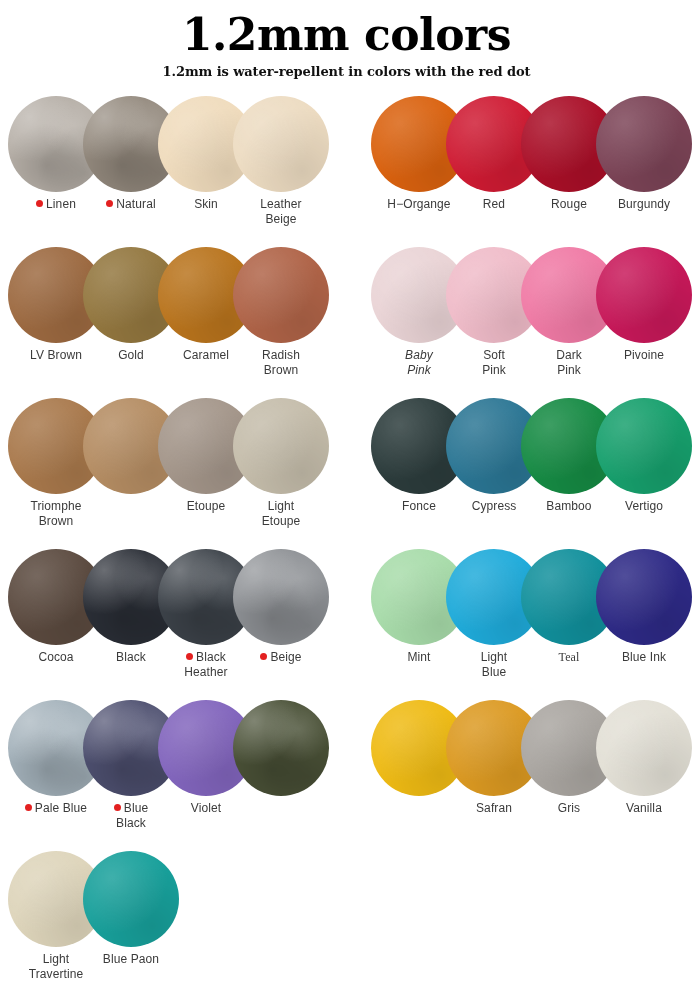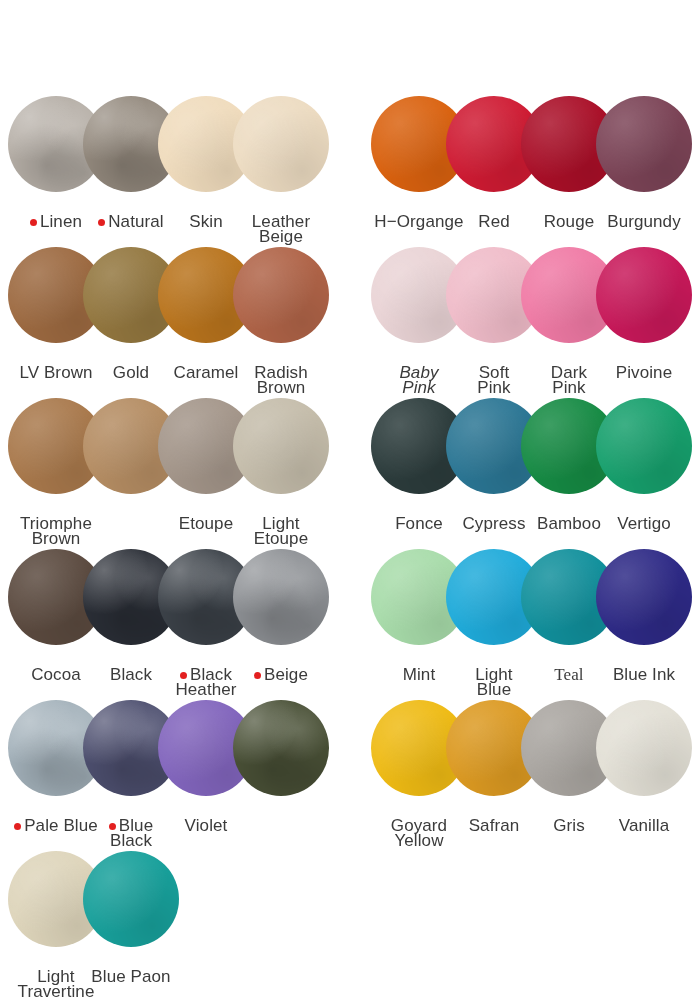--- a/index.html
+++ b/index.html
@@ -96,43 +96,47 @@
   .disc.heather::after {
     background-image:
       radial-gradient(circle at 22% 22%, rgba(255,255,255,0.30), rgba(255,255,255,0) 42%),
       radial-gradient(circle at 68% 30%, rgba(255,255,255,0.18), rgba(255,255,255,0) 36%),
       radial-gradient(circle at 40% 72%, rgba(0,0,0,0.16), rgba(0,0,0,0) 46%),
       radial-gradient(circle at 80% 80%, rgba(0,0,0,0.14), rgba(0,0,0,0) 44%);
   }
 
   .label {
     position: absolute;
-    top: 118px;
+    top: 101px;
     width: 96px;
     text-align: center;
-    font-size: 17px;
+    font-size: 12px;
     line-height: 15px;
     color: #3b3b3b;
     letter-spacing: 0.1px;
     white-space: pre-line;
   }
   .label .dot {
     display: inline-block;
     width: 7px;
     height: 7px;
     border-radius: 50%;
     margin-right: 3px;
     vertical-align: 1px;
   }
 </style>
 </head>
 <body>
 
 <div id="page">
 
+  <div class="header">
+    <h1 class="title">1.2mm colors</h1>
+    <p class="subtitle">1.2mm is water-repellent in colors with the red dot</p>
+  </div>
 
   <div class="board" id="board">
       <div class="grid-row">
         <div class="group left">
           <div class="swatch" style="left: 0px; z-index: 10;">
             <div class="disc heather" style="background: rgb(182, 175, 167);"></div>
             <div class="label"><span class="dot" style="background: rgb(227, 32, 32);"></span><span>Linen</span></div>
           </div>
           <div class="swatch" style="left: 75px; z-index: 11;">
             <div class="disc heather" style="background: rgb(148, 138, 126);"></div>
@@ -303,22 +307,20 @@
             <div class="disc" style="background: rgb(130, 101, 189);"></div>
             <div class="label"><span>Violet</span></div>
           </div>
           <div class="swatch" style="left: 225px; z-index: 13;">
             <div class="disc heather" style="background: rgb(74, 81, 55);"></div>
           </div>
         </div>
         <div class="group right">
           <div class="swatch" style="left: 0px; z-index: 10;">
             <div class="disc" style="background: rgb(239, 187, 20);"></div>
-            <div class="label"><span>Goyard
-Yellow</span></div>
           </div>
           <div class="swatch" style="left: 75px; z-index: 11;">
             <div class="disc" style="background: rgb(220, 154, 34);"></div>
             <div class="label"><span>Safran</span></div>
           </div>
           <div class="swatch" style="left: 150px; z-index: 12;">
             <div class="disc" style="background: rgb(170, 166, 161);"></div>
             <div class="label"><span>Gris</span></div>
           </div>
           <div class="swatch" style="left: 225px; z-index: 13;">

